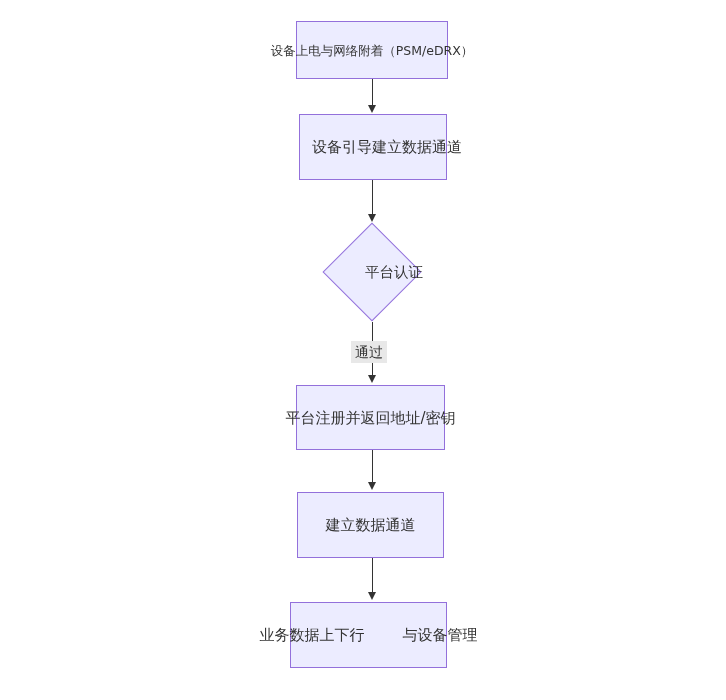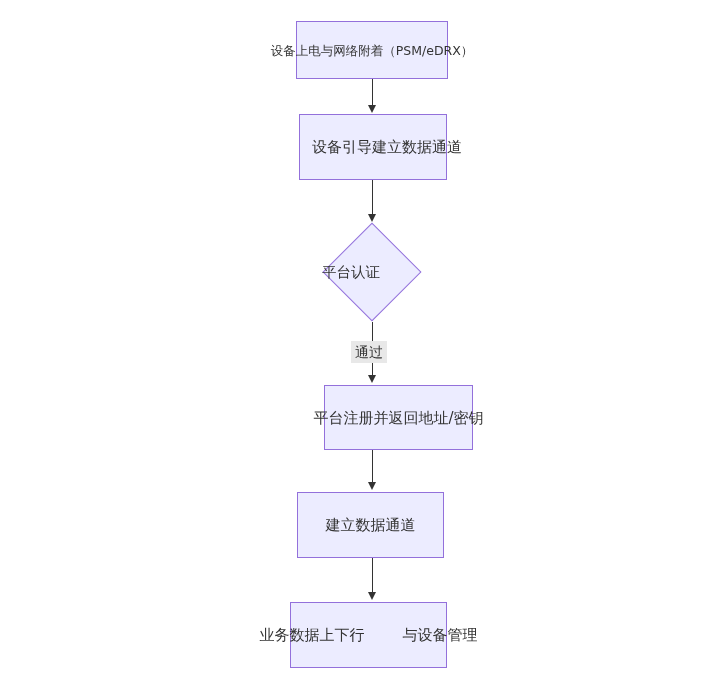--- a/index.html
+++ b/index.html
@@ -23,40 +23,40 @@
     display: flex;
     flex-direction: row;
     align-items: center;
     justify-content: center;
     text-align: center;
     box-sizing: border-box;
   }
   .nline { white-space: nowrap; }
   .n1 { left: 296px; top: 21px;  width: 152px; height: 58px; font-size: 12.5px; line-height: 21px; }
   .n2 { left: 299px; top: 114px; width: 148px; height: 66px; font-size: 15px;   line-height: 24px; padding-left: 28px; }
-  .n4 { left: 296px; top: 385px; width: 149px; height: 65px; font-size: 15px;   line-height: 24px; margin-left: 28px; }
+  .n4 { left: 296px; top: 385px; width: 149px; height: 65px; font-size: 15px;   line-height: 24px; }
   .n5 { left: 297px; top: 492px; width: 147px; height: 66px; font-size: 15px;   line-height: 24px; }
   .n6 { left: 290px; top: 602px; width: 157px; height: 66px; font-size: 15px;   line-height: 24px; gap: 38px; }
 
   .diamond-shape {
     position: absolute;
     left: 337px; top: 237px;
     width: 70px; height: 70px;
     background: #ECECFF;
     border: 1px solid #9370DB;
     transform: rotate(45deg);
     box-sizing: border-box;
   }
   .diamond-label {
     position: absolute;
     left: 322px; top: 222px;
     width: 101px; height: 101px;
     display: flex;
     align-items: center;
-    justify-content: flex-start;
+    justify-content: flex-end;
     font-size: 14.5px;
     text-align: center;
   }
 
   .edge-line {
     position: absolute;
     left: 372px;
     width: 1px;
     background: #333333;
   }

